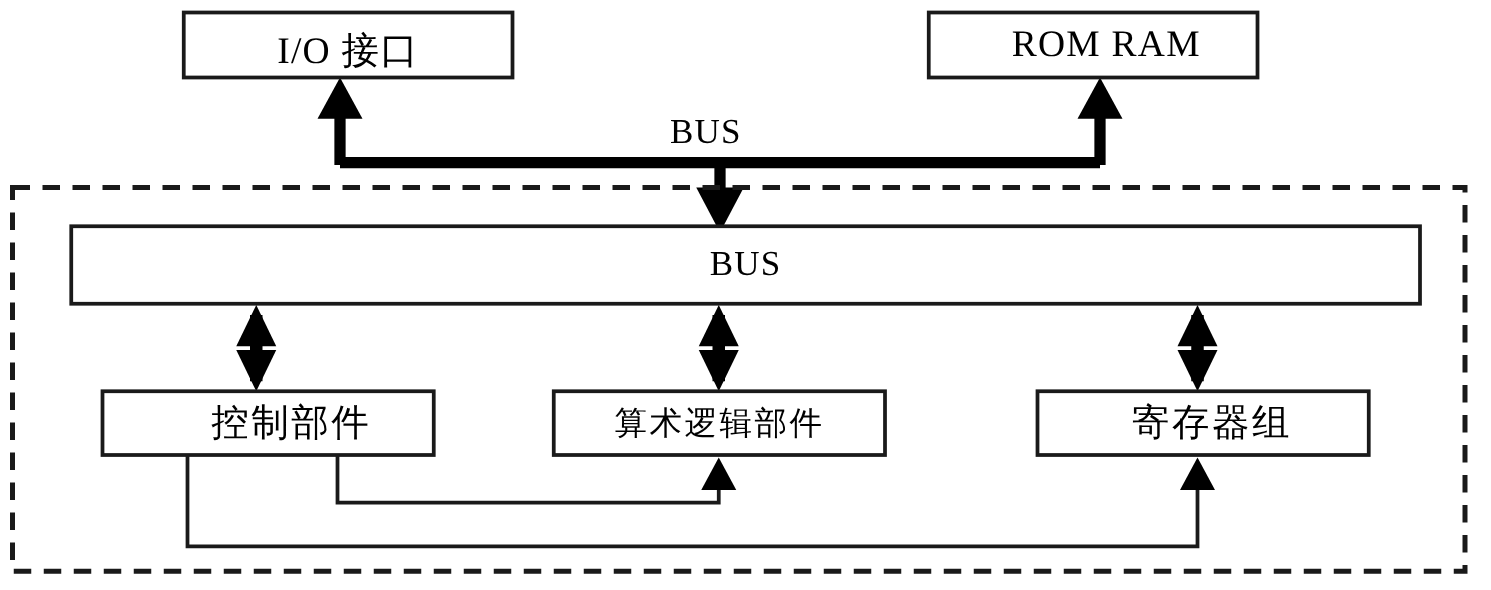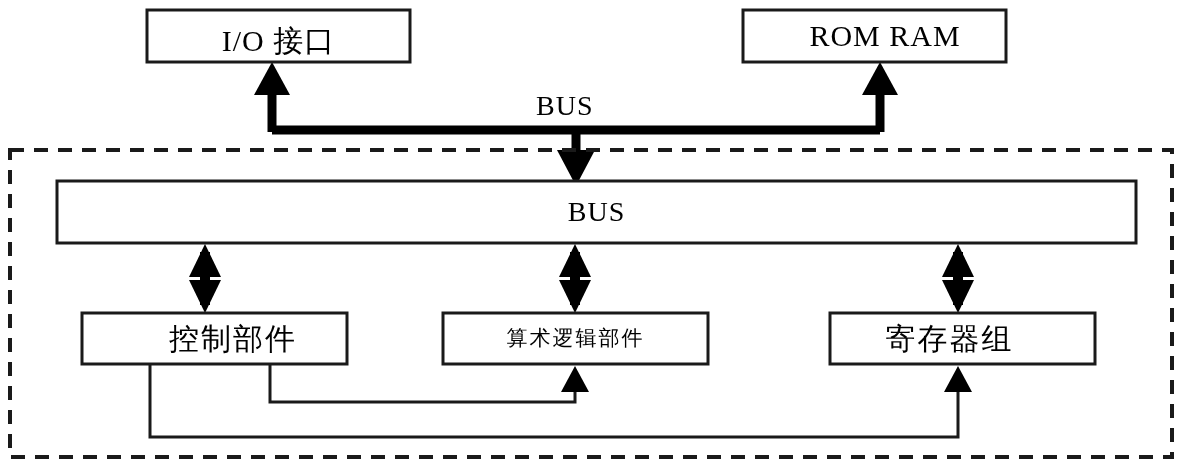--- a/index.html
+++ b/index.html
@@ -125,17 +125,17 @@
   <div class="box-label latin-label" style="left:147px; top:10px; width:263px; height:61px; font-size:30px;">I/O 接口</div>
 
   <div class="box-label latin-label" style="left:743px; top:10px; width:284px; height:52px; font-size:30px;">ROM  RAM</div>
 
   <div class="free-label latin-label" style="left:536px; top:92px; font-size:28px;">BUS</div>
 
   <div class="box-label latin-label" style="left:57px; top:181px; width:1079px; height:62px; font-size:28px;">BUS</div>
 
   <div class="box-label cjk-label" style="left:82px; top:313px; width:265px; height:51px; font-size:30px;padding-left:37px;">控制部件</div>
 
-  <div class="box-label cjk-label" style="left:443px; top:313px; width:265px; height:51px; font-size:21px;">算术逻辑部件</div>
+  <div class="box-label cjk-label" style="left:443px; top:313px; width:265px; height:51px; font-size:26px;">算术逻辑部件</div>
 
-  <div class="box-label cjk-label" style="left:812px; top:313px; width:275px; height:51px; font-size:30px;">寄存器组</div>
+  <div class="box-label cjk-label" style="left:832px; top:313px; width:275px; height:51px; font-size:30px;">寄存器组</div>
 
 </div>
 
 </body></html>

